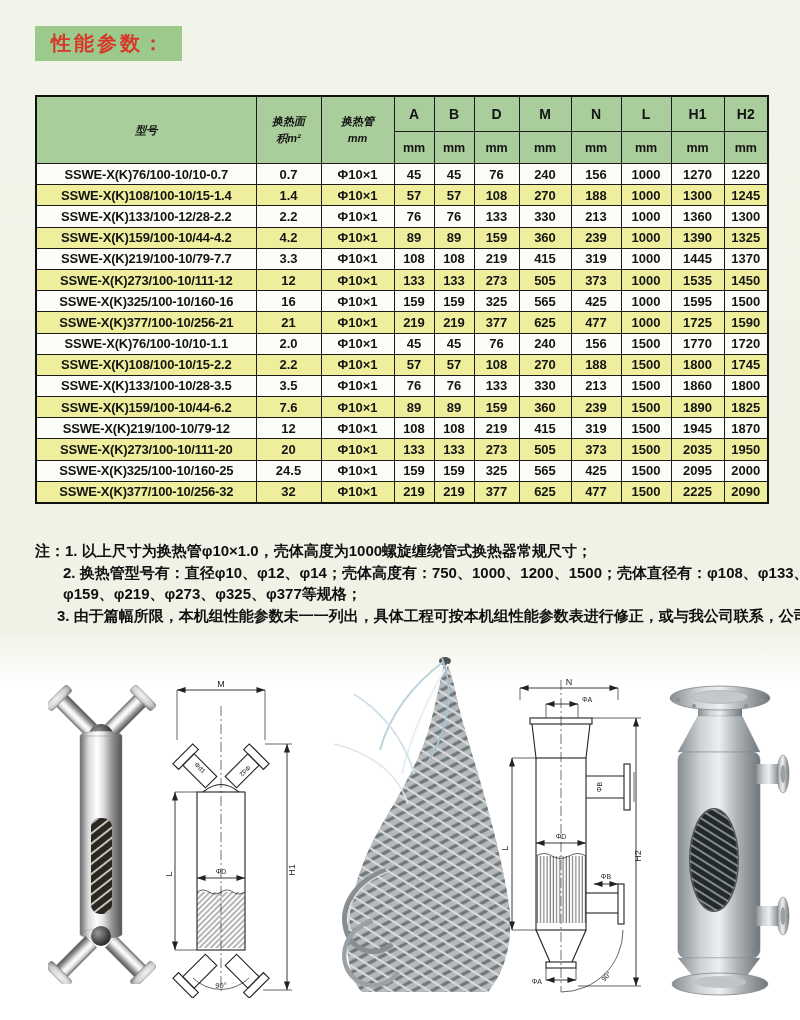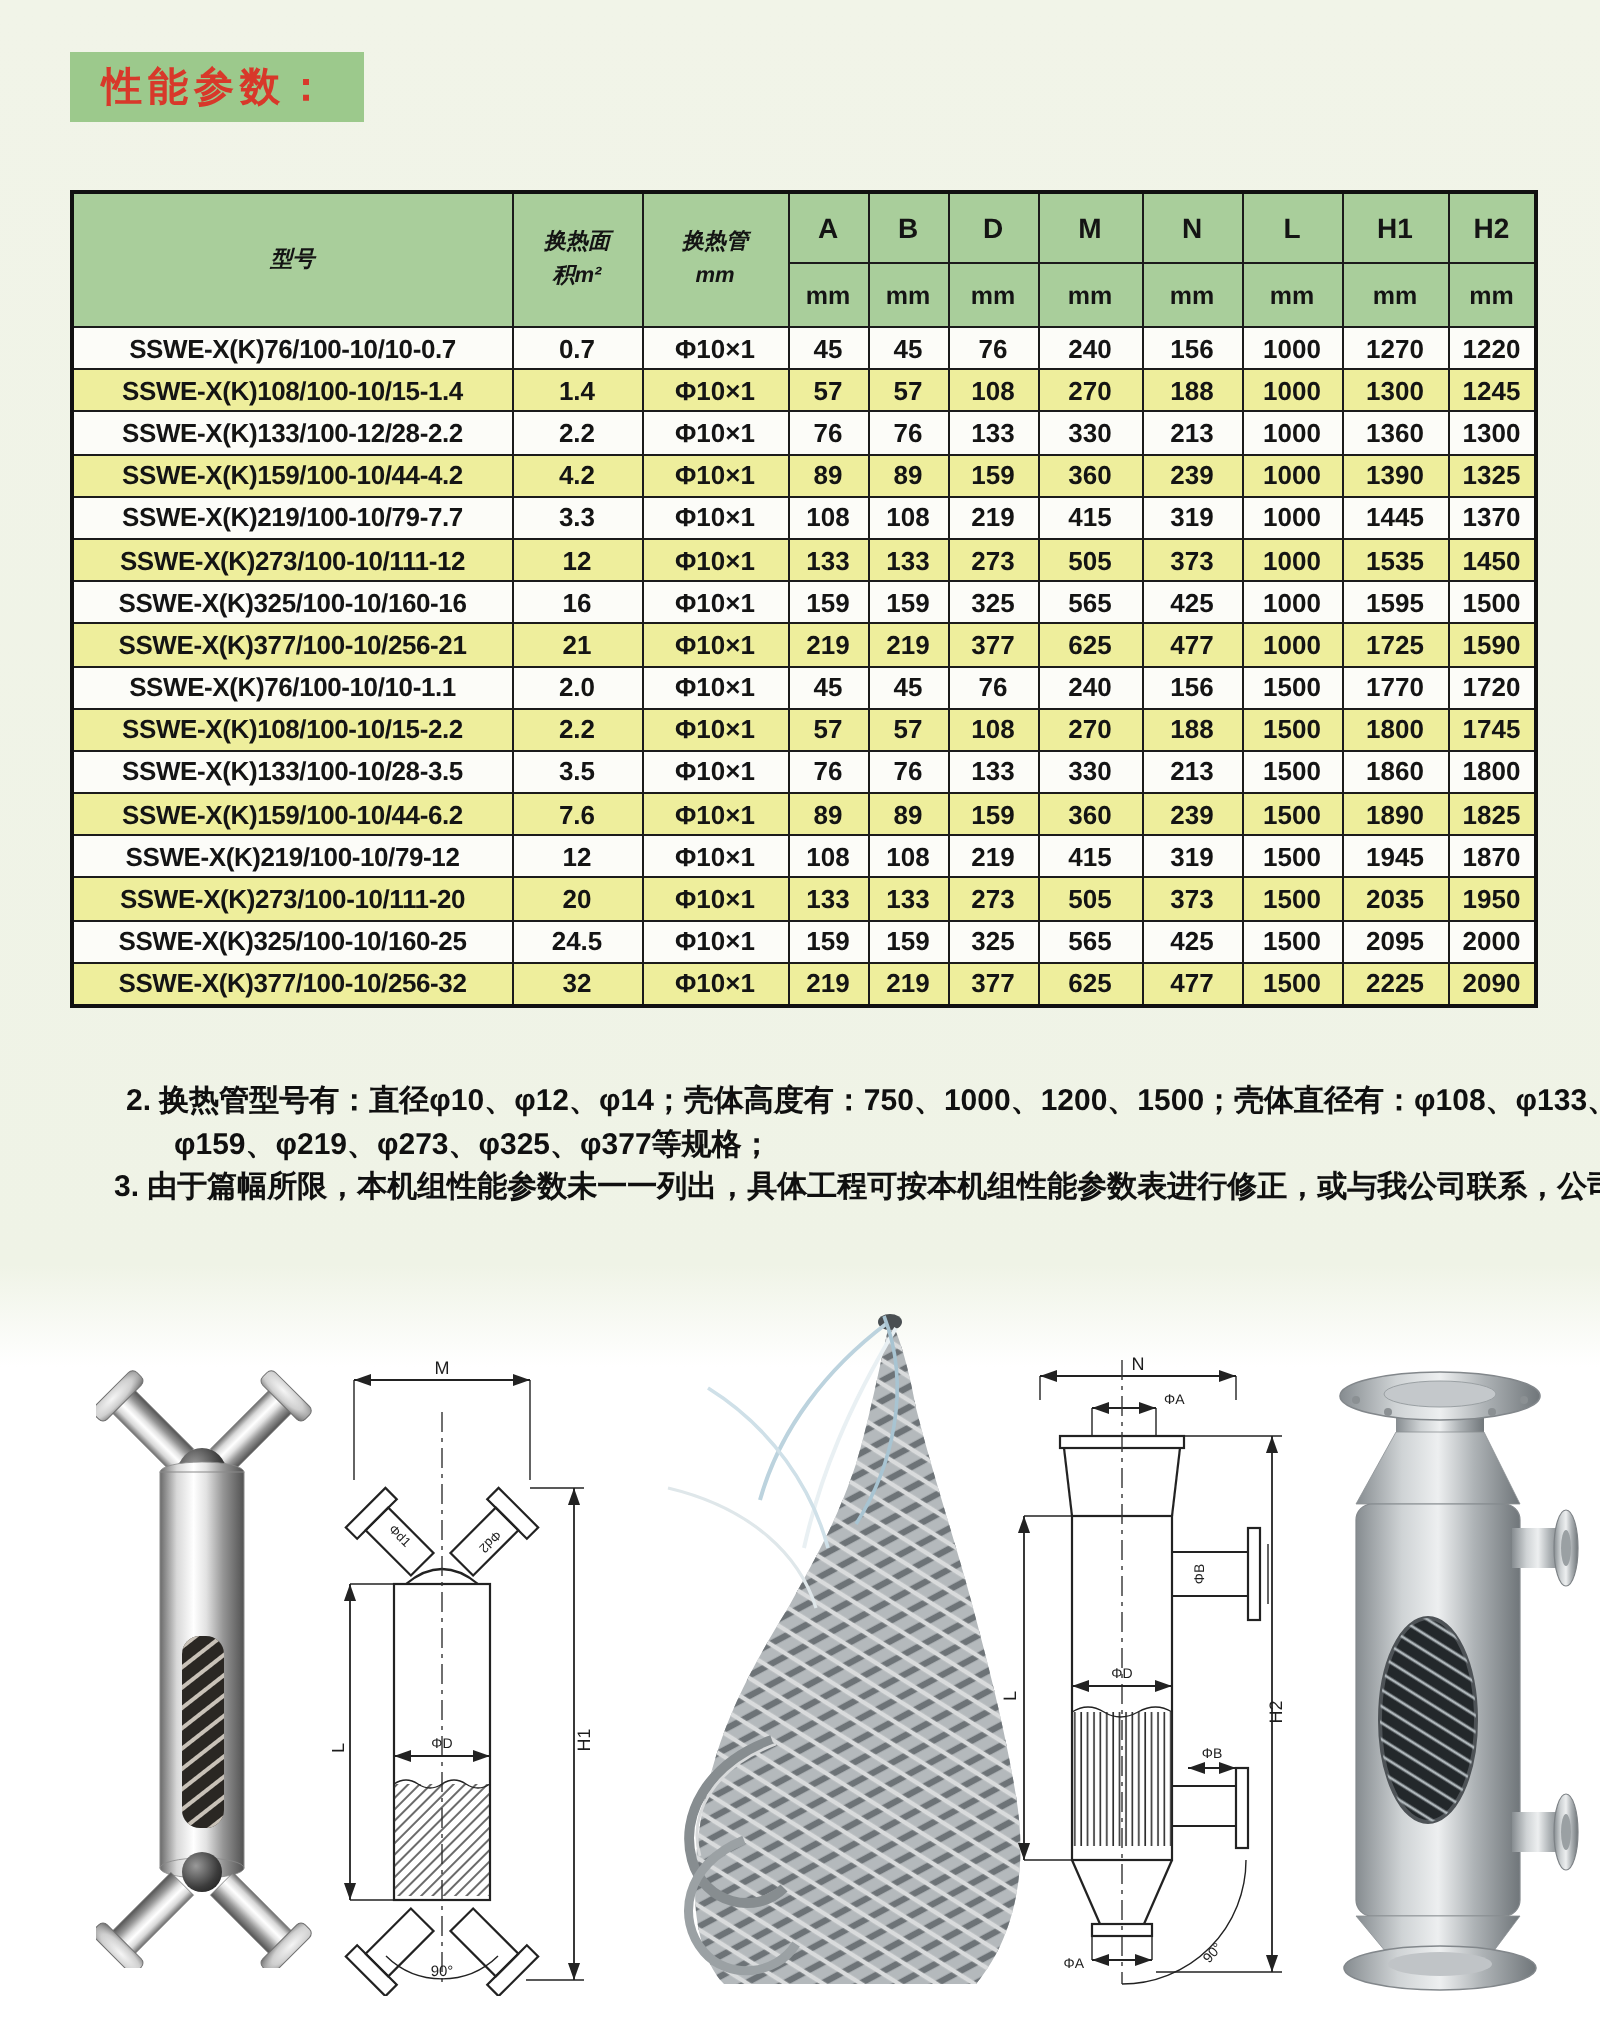--- a/index.html
+++ b/index.html
@@ -13,21 +13,21 @@
   .spec th,.spec td{border:1.6px solid #1b1b1b;text-align:center;vertical-align:middle;padding:0;}
   .spec thead th{background:#a9ce9b;font-weight:bold;}
   .th-main{font-size:11px;line-height:17px;font-style:italic;}
   .th-dim{font-size:14px;height:34px;}
   .th-unit{font-size:12.5px;height:31px;}
   .spec tbody td{background:#fcfcf8;font-size:13px;font-weight:bold;height:20.2px;}
   .spec tbody td.model{letter-spacing:-0.2px;}
   .spec tbody tr.alt td{background:#eeee9c;}
   .notes{position:absolute;left:35px;top:540px;width:745px;font-size:15px;font-weight:bold;color:#101010;}
   .note-line{line-height:21.5px;white-space:nowrap;}
-  .lv1{margin-left:28px}.lv2{margin-left:52px}.lv3{margin-left:22px}
+  .lv1{margin-left:28px}.lv2{margin-left:28px}.lv3{margin-left:22px}
   .fig{position:absolute;}
   svg text{font-family:"Liberation Sans","DejaVu Sans",sans-serif;fill:#1d1d1d;}
   .ln{stroke:#222;stroke-width:1.1;fill:none}
   .thin{stroke:#222;stroke-width:0.7;fill:none}
   .dim{stroke:#222;stroke-width:0.9;fill:none;marker-start:url(#ar);marker-end:url(#ar)}
   .dd{stroke:#333;stroke-width:0.7;stroke-dasharray:10 3 2 3;fill:none}
 </style>
 </head>
 <body>
 
@@ -338,20 +338,21 @@
         <td>625</td>
         <td>477</td>
         <td>1500</td>
         <td>2225</td>
         <td>2090</td>
       </tr>
     </tbody>
 </table>
 
 <div class="notes">
+    <div class="note-line lv0">注：1. 以上尺寸为换热管φ10×1.0，壳体高度为1000螺旋缠绕管式换热器常规尺寸；</div>
     <div class="note-line lv1">2. 换热管型号有：直径φ10、φ12、φ14；壳体高度有：750、1000、1200、1500；壳体直径有：φ108、φ133、</div>
     <div class="note-line lv2">φ159、φ219、φ273、φ325、φ377等规格；</div>
     <div class="note-line lv3">3. 由于篇幅所限，本机组性能参数未一一列出，具体工程可按本机组性能参数表进行修正，或与我公司联系，公司</div>
   </div>
 
 <svg class="fig" style="left:48px;top:682px" width="108" height="302" viewBox="0 0 108 302">
   <defs>
       <clipPath id="winclip">
         <rect x="43" y="136" width="21" height="96" rx="9"></rect>
       </clipPath>

